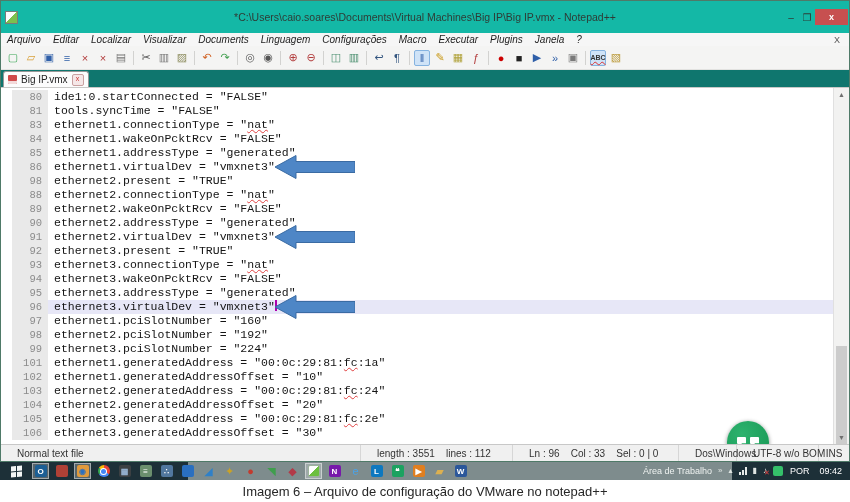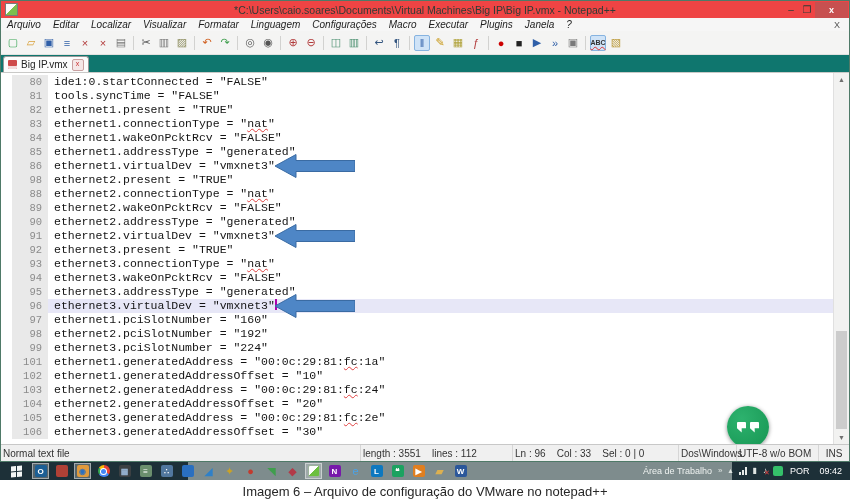--- a/index.html
+++ b/index.html
@@ -1,21 +1,21 @@
 <!DOCTYPE html>
 <html><head>
 <meta charset="utf-8">
 <style>
   html,body{margin:0;padding:0;background:#fff;}
   body{width:850px;height:502px;position:relative;font-family:"Liberation Sans",sans-serif;}
   .stage{position:absolute;left:0;top:0;width:850px;height:502px;overflow:hidden;background:#fff;}
   
   .win{position:absolute;left:0;top:0;width:850px;height:462px;box-sizing:border-box;
        border:1px solid #4f7a68;display:flex;flex-direction:column;background:#fff;}
-  .titlebar{height:17px;background:#ef4444;display:flex;align-items:center;position:relative;flex:0 0 auto;}
+  .titlebar{height:32px;background:#14b8a6;display:flex;align-items:center;position:relative;flex:0 0 auto;}
   .npp-logo{width:11px;height:11px;margin-left:4px;border:1px solid #7a7a7a;background:linear-gradient(135deg,#fdfdfd 48%,#7dbf4e 48%);z-index:1;}
   .title{position:absolute;left:0;right:0;text-align:center;font-size:10.5px;color:#2e3c36;}
   .winbtns{margin-left:auto;display:flex;align-items:center;height:100%;z-index:1;}
   .wbtn{width:16px;text-align:center;color:#2e3c36;font-size:10px;line-height:15px;}
   .btn-close{width:33px;height:16px;background:#c75050;color:#fff;font-size:9px;font-weight:bold;
              display:flex;align-items:center;justify-content:center;margin-right:1px;}
   .menubar{height:13px;background:#f6f6f6;display:flex;align-items:center;font-size:10px;color:#1d1d1d;flex:0 0 auto;}
   .mi{padding:0 6px;}
   .menu-x{margin-left:auto;padding-right:9px;color:#555;font-size:9px;}
   .toolbar{height:23px;background:#f4f4f3;border-bottom:1px solid #e2e2e0;display:flex;align-items:center;padding-left:3px;flex:0 0 auto;}
@@ -46,21 +46,21 @@
   .sarr.up{top:0;} .sarr.down{bottom:0;}
   .thumb{position:absolute;left:2px;right:2px;top:258px;height:98px;background:#cccccc;}
   .hangout{position:absolute;left:726px;top:333px;width:42px;height:42px;border-radius:50%;z-index:6;
            background:radial-gradient(circle at 35% 30%,#2db26e,#169552);box-shadow:0 1px 4px rgba(0,0,0,.45);
            display:flex;align-items:center;justify-content:center;}
   .hq{width:9px;height:11px;background:#fff;margin:0 2px;border-radius:1px;
       clip-path:polygon(0 0,100% 0,100% 62%,52% 62%,52% 100%,0 62%);}
   
   .statusbar{height:16px;background:#f0f0f0;border-top:1px solid #c8c8c8;display:flex;align-items:center;
              font-size:10px;color:#333;flex:0 0 auto;}
-  .seg{height:100%;display:flex;align-items:center;padding-left:2px;border-right:1px solid #d6d6d6;
+  .seg{height:100%;display:flex;align-items:center;padding-left:16px;border-right:1px solid #d6d6d6;
        box-sizing:border-box;white-space:pre;}
   .seg:nth-child(1){width:360px;} .seg:nth-child(2){width:152px;} .seg:nth-child(3){width:166px;}
   .seg:nth-child(4){width:58px;}  .seg:nth-child(5){width:82px;}
   .seg:nth-child(6){flex:1;justify-content:center;padding-left:0;border-right:none;}
   
   .taskbar{position:absolute;left:0;top:462px;width:850px;height:18px;background:#1d3038;
            display:flex;align-items:center;padding-left:2px;box-sizing:border-box;}
   .tb-light{position:absolute;left:188px;top:0;width:544px;height:18px;background:rgba(223,231,225,.5);pointer-events:none;}
   .start{width:22px;height:16px;display:flex;align-items:center;justify-content:center;margin:0 3px;z-index:1;}
   .start .sg{display:grid;grid-template-columns:5px 5px;grid-template-rows:5px 5px;gap:1px;transform:skewY(-6deg);}
@@ -102,21 +102,21 @@
         <div class="btn-close">x</div>
       </div>
     </div>
 
     <div class="menubar">
       <span style="display:flex;font-style:italic;">
           <span class="mi">Arquivo</span>
           <span class="mi">Editar</span>
           <span class="mi">Localizar</span>
           <span class="mi">Visualizar</span>
-          <span class="mi">Formatar</span>
+          <span class="mi">Documents</span>
           <span class="mi">Linguagem</span>
           <span class="mi">Configurações</span>
           <span class="mi">Macro</span>
           <span class="mi">Executar</span>
           <span class="mi">Plugins</span>
           <span class="mi">Janela</span>
           <span class="mi">?</span>
         </span>
       <span class="menu-x">X</span>
     </div>
@@ -174,24 +174,20 @@
 
     <div class="editor">
       <div class="ed-lines">
           <div class="row">
             <span class="ln">80</span>
             <span class="code">ide1:0.startConnected = "FALSE"</span>
           </div>
           <div class="row">
             <span class="ln">81</span>
             <span class="code">tools.syncTime = "FALSE"</span>
-          </div>
-          <div class="row">
-            <span class="ln">82</span>
-            <span class="code">ethernet1.present = "TRUE"</span>
           </div>
           <div class="row">
             <span class="ln">83</span>
             <span class="code">ethernet1.connectionType = "<span class="sq">nat</span>"</span>
           </div>
           <div class="row">
             <span class="ln">84</span>
             <span class="code">ethernet1.wakeOnPcktRcv = "FALSE"</span>
           </div>
           <div class="row">

